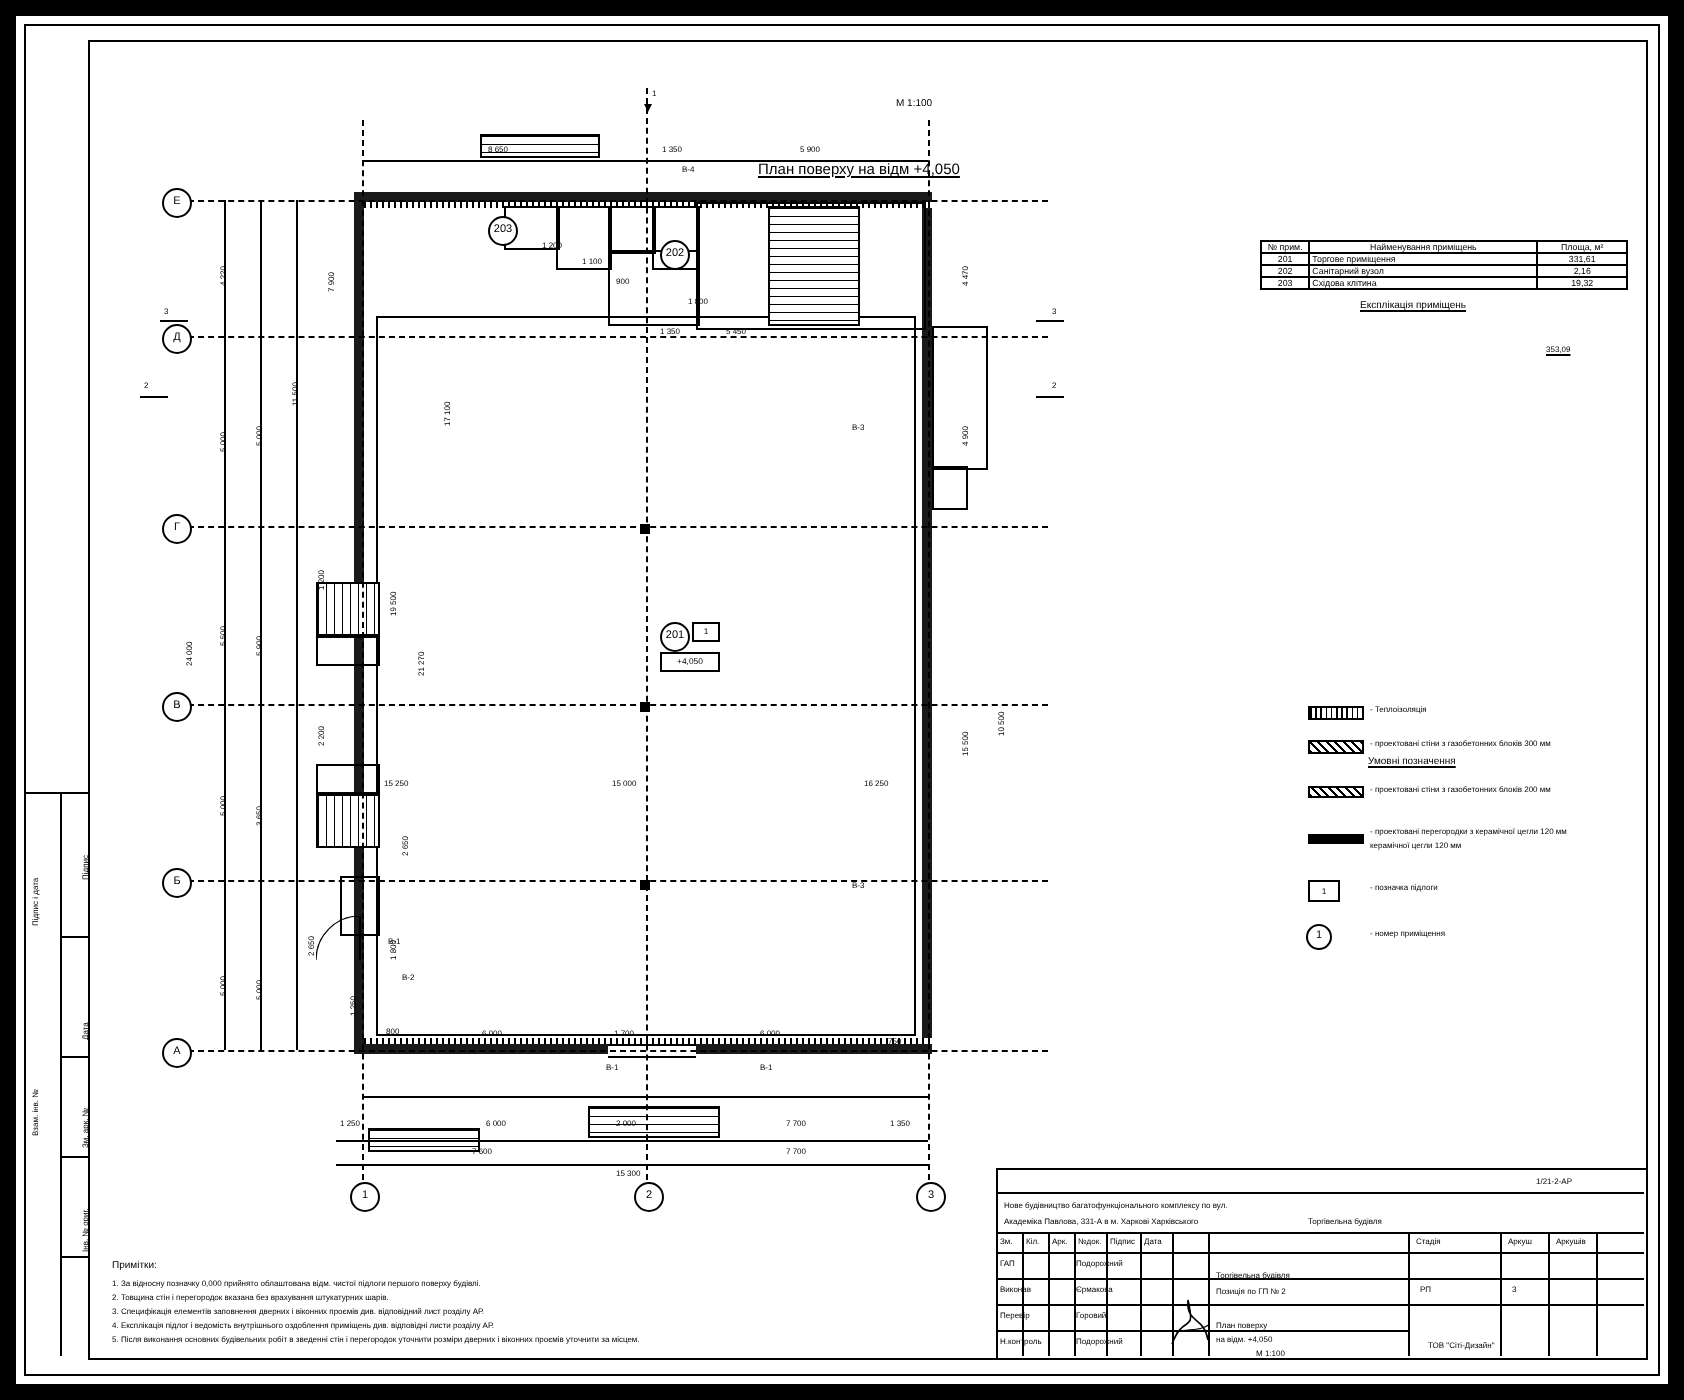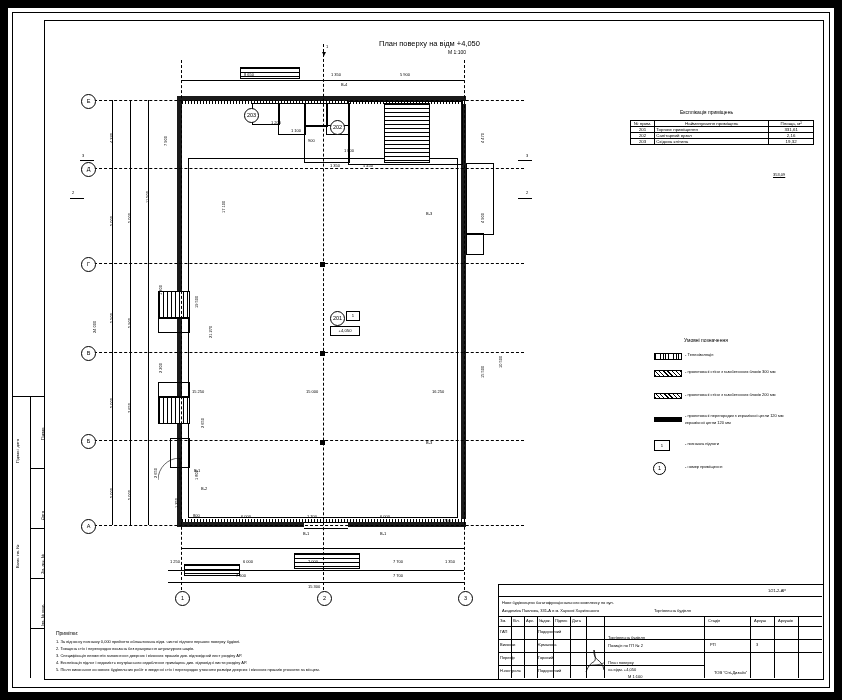--- a/index.html
+++ b/index.html
@@ -4,21 +4,21 @@
 <style>
   html,body{margin:0;padding:0;background:#000;}
   body{width:842px;height:700px;overflow:hidden;font-family:"Liberation Sans",sans-serif;}
   #sheet{position:absolute;left:8px;top:8px;width:826px;height:684px;background:#fff;}
   .frame{position:absolute;border:1px solid #000;}
   .ln{position:absolute;background:#000;}
   .t{position:absolute;white-space:nowrap;color:#000;font-family:"Liberation Sans",sans-serif;}
   .sm{font-size:5px;}
   .xs{font-size:4px;}
   .lg{font-size:7.5px;}
-  .ul{}
+  .ul{text-decoration:underline;margin-top:41px;}
   .rot{transform-origin:0 0;transform:rotate(-90deg);}
   
   .bub{position:absolute;width:13px;height:13px;border:1px solid #000;border-radius:50%;font-size:5.5px;line-height:13px;text-align:center;background:#fff;}
   
   .dash-h{position:absolute;height:0;border-top:0.6px dashed #000;}
   .dash-v{position:absolute;width:0;border-left:0.6px dashed #000;}
   
   .wall{position:absolute;background:#1a1a1a;}
   .hatchB{position:absolute;background:
      repeating-linear-gradient(90deg,#000 0 1px,#fff 1px 3px);}

